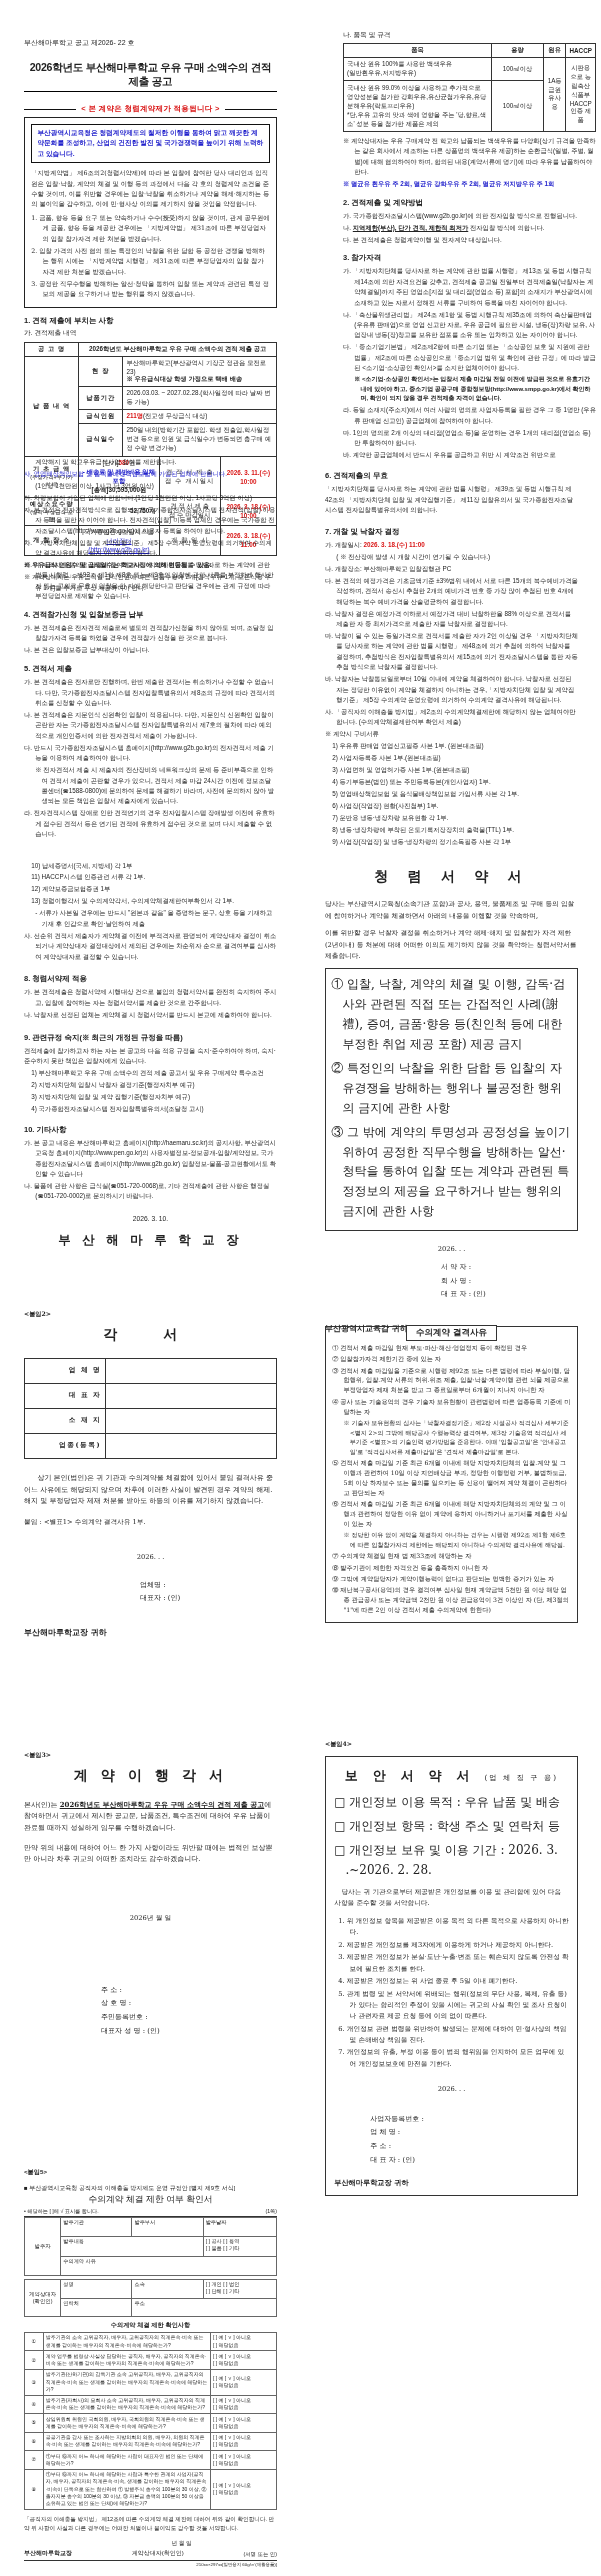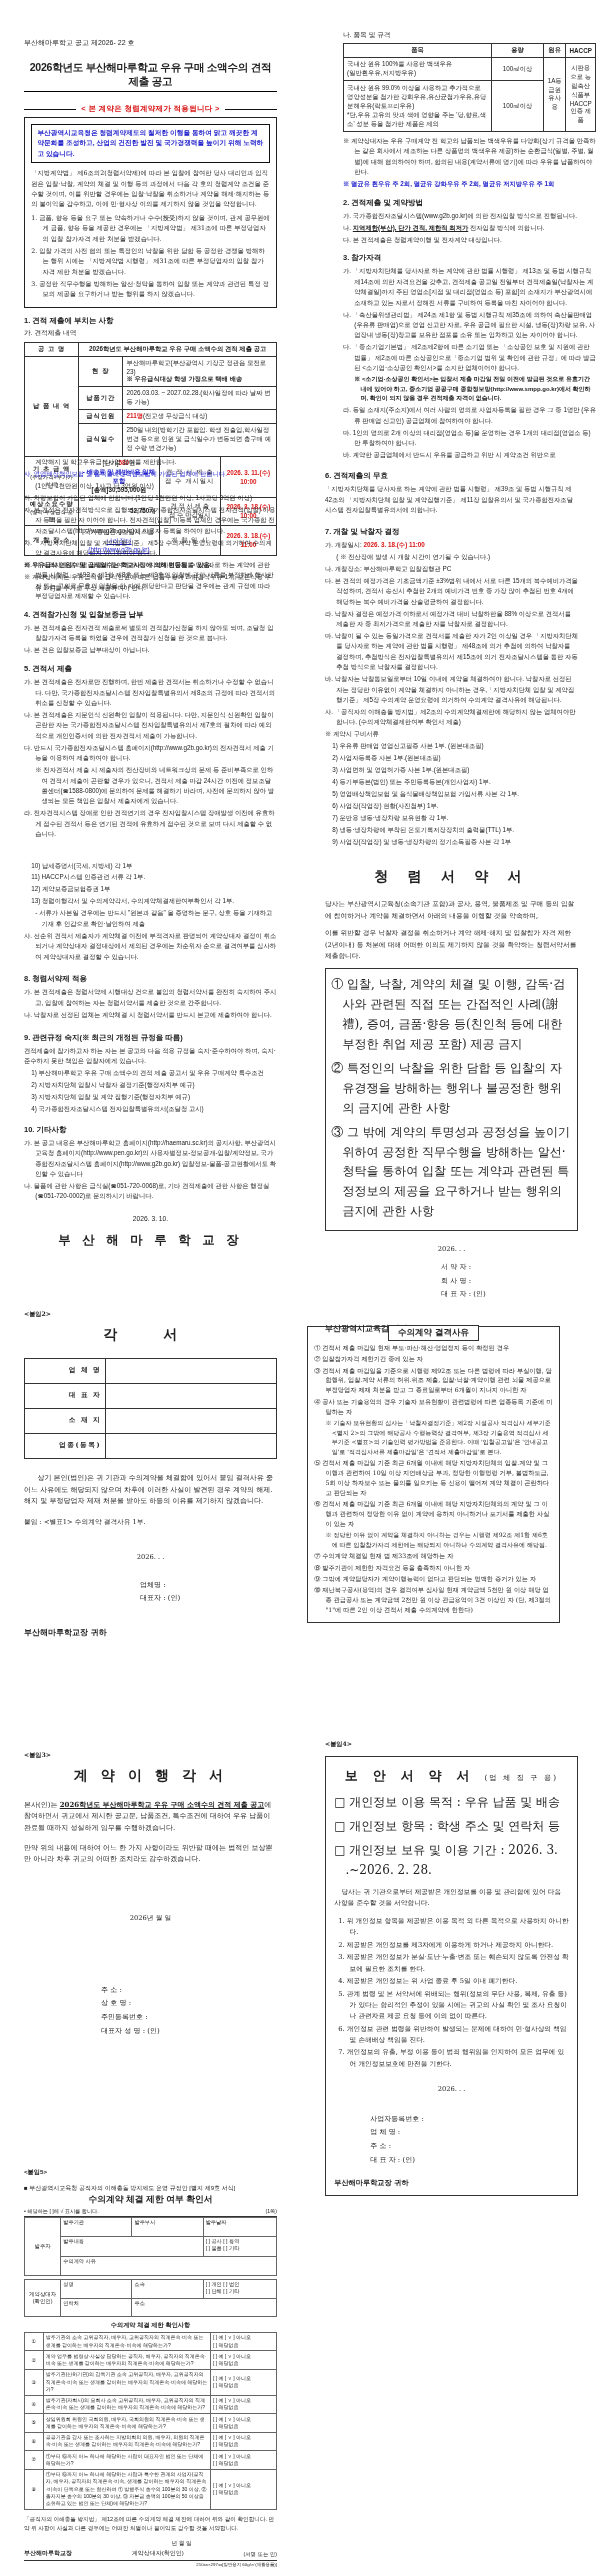--- a/index.html
+++ b/index.html
@@ -46,21 +46,21 @@
   .memo-tbl .lab{letter-spacing:1.5px;}
   .sign-line{font-size:7px;margin:3.6px 0;}
   .sign-block{margin-left:116px;}
   .recipient{font-size:8px;font-weight:bold;margin-top:24px;}
   .outline{border:0.8px solid #333;padding:0 6.2px 5.2px 6.2px;margin-top:8.2px;}
   .lab-box{display:inline-block;border:0.8px solid #333;background:#fff;padding:1px 9.3px;font-size:8.5px;font-weight:bold;margin-top:-7.7px;}
   .secbox{border:0.7px solid #333;padding:4.1px 5.2px;}
   .sa-title{text-align:center;font-size:13px;font-weight:bold;letter-spacing:5.2px;margin:3.1px 0 7.2px 0;}
   .sa-sub{font-size:7.2px;font-weight:normal;letter-spacing:2.1px;}
   .form-ref{font-size:6px;margin-bottom:1px;}
-  .conf-title{text-align:center;font-size:8.8px;font-weight:bold;margin:1px 0 2.1px 0;}
+  .conf-title{text-align:center;font-size:8.8px;font-weight:normal;margin:1px 0 2.1px 0;}
   .conf-note{display:flex;justify-content:space-between;font-size:5.2px;border-bottom:1px solid #333;padding-bottom:1px;}
   .conf-tbl{width:100%;font-size:5.2px;border-top:0.8px solid #333;border-bottom:0.8px solid #333;}
   .conf-tbl td{border:0.4px solid #666;padding:1px 2.1px;vertical-align:top;}
   .conf-tbl .hd{width:31px;text-align:center;vertical-align:middle;font-size:5.4px;}
   .chk-title{text-align:center;font-size:6.2px;font-weight:bold;margin:4.1px 0 2.1px 0;}
   .chk-tbl{width:100%;font-size:5px;border-top:0.8px solid #333;border-bottom:0.8px solid #333;}
   .chk-tbl td{border:0.4px solid #666;padding:1.5px 2.1px;vertical-align:middle;line-height:1.45;}
   .chk-tbl .no{width:13.4px;text-align:center;}
   .chk-tbl .ans{width:61px;}
   .decl{font-size:5.6px;line-height:1.6;margin:5.2px 0 3.1px 0;}
@@ -342,21 +342,21 @@
   <p class="body-sm" style="font-size:7px;margin-top:14.4px;text-indent:13.4px">상기 본인(법인)은 귀 기관과 수의계약을 체결함에 있어서 붙임 결격사유 중 어느 사유에도 해당되지 않으며 차후에 이러한 사실이 발견된 경우 계약의 해제.해지 및 부정당업자 제재 처분을 받아도 하등의 이유를 제기하지 않겠습니다.</p>
   <div class="body-sm" style="font-size:6.7px;margin-top:9.3px">붙임 : &lt;별표1&gt; 수의계약 결격사유 1부.</div>
   <div class="stamp-date" style="margin-top:25px">2026.      .      .</div>
   <div class="sign-block" style="margin-top:18.5px">
     <div class="sign-line">업체명 :</div>
     <div class="sign-line">대표자 :                    (인)</div>
   </div>
   <div class="recipient">부산해마루학교장 귀하</div>
 </section>
 
-<section id="p8" class="page serif" style="top:1318px;left:283px">
+<section id="p8" class="page serif" style="top:1318px;left:301px">
   <div class="outline">
     <div class="ctr"><span class="lab-box">수의계약 결격사유</span></div>
     <div class="body-xs" style="font-size:6.2px">
         <div class="hang">① 견적서 제출 마감일 현재 부도·파산·해산·영업정지 등이 확정된 경우</div>
         <div class="hang">② 입찰참가자격 제한기간 중에 있는 자</div>
         <div class="hang">③ 견적서 제출 마감일을 기준으로 시행령 제92조 또는 다른 법령에 따라 부실이행, 담합행위, 입찰.계약 서류의 허위.위조 제출, 입찰·낙찰·계약이행 관련 뇌물 제공으로 부정당업자 제재 처분을 받고 그 종료일로부터 6개월이 지나지 아니한 자</div>
         <div class="hang">④ 공사 또는 기술용역의 경우 기술자 보유현황이 관련법령에 따른 업종등록 기준에 미달하는 자</div>
       </div>
     <div class="hang2 body-xs" style="font-size:6px">※ 기술자 보유현황의 심사는「낙찰자결정기준」제2장 시설공사 적격심사 세부기준 &lt;별지 2&gt;의 그밖에 해당공사 수행능력상 결격여부, 제3장 기술용역 적격심사 세부기준 &lt;별표&gt;의 기술인력 평가방법을 준용한다. 이때 '입찰공고일'은 '안내공고일'로 '적격심사서류 제출마감일'은 '견적서 제출마감일'로 본다.</div>
     <div class="body-xs" style="font-size:6.2px">

